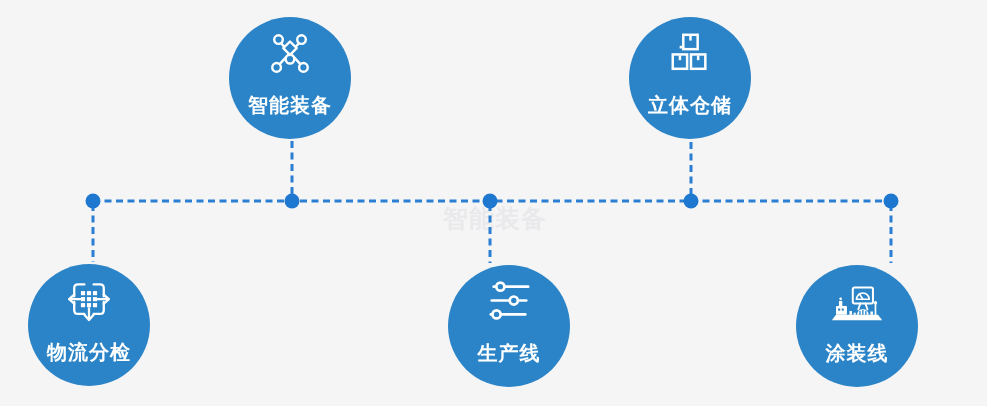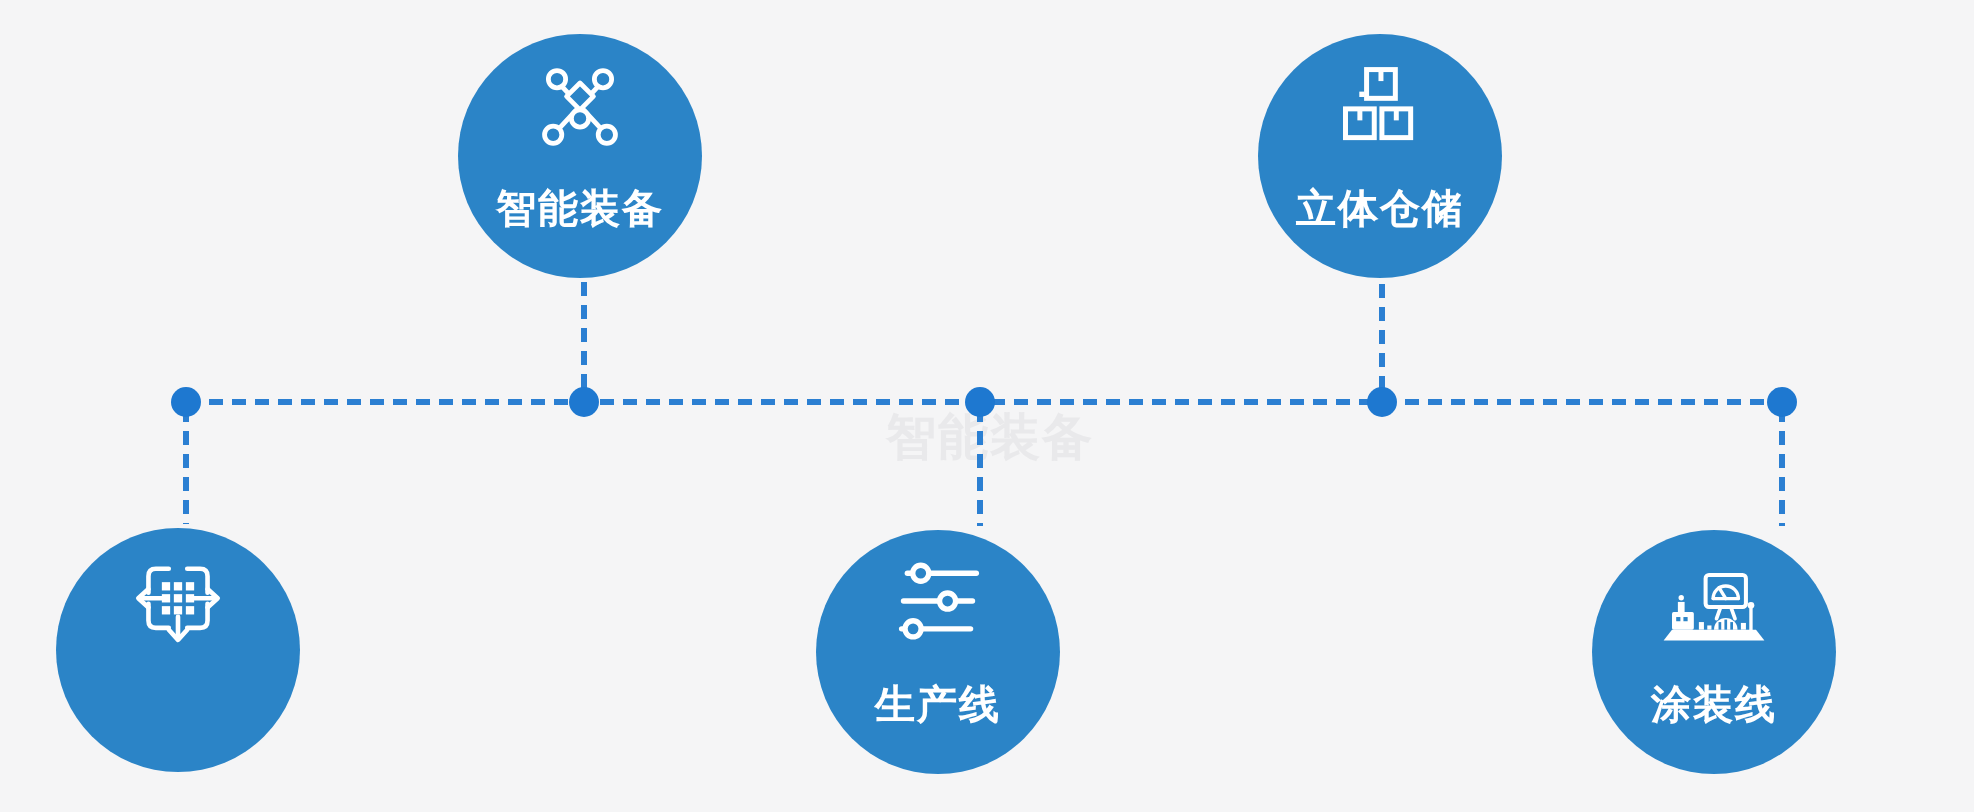--- a/index.html
+++ b/index.html
@@ -56,21 +56,21 @@
     text-align:center;
     color:var(--label-text,#ffffff);
     font-size:20px;font-weight:bold;
     letter-spacing:1px;
     line-height:24px;
     white-space:nowrap;
   }
   .node-smart{left:229px;top:17px;}
   .node-warehouse{left:629px;top:17px;}
   .node-sorting{left:28px;top:264px;}
-  .node-production{left:408px;top:265px;}
+  .node-production{left:448px;top:265px;}
   .node-painting{left:796px;top:265px;}
   
   .stk{stroke:#fff;stroke-width:2.5;fill:none;stroke-linecap:round;stroke-linejoin:round;}
   .stk-sq{stroke:#fff;stroke-width:2.6;fill:none;stroke-linecap:butt;}
   .fw{fill:#fff;stroke:none;}
   .fbg{fill:var(--node-circle,#2b84c7);}
   .stkbg{stroke:var(--node-circle,#2b84c7);fill:none;}
 </style>
 </head>
 <body>
@@ -140,20 +140,21 @@
         <rect class="fw" x="17.25" y="28.25" width="4.5" height="4.5"></rect>
         <rect class="fw" x="23.75" y="28.25" width="4.5" height="4.5"></rect>
         <rect class="fw" x="30.25" y="28.25" width="4.5" height="4.5"></rect>
         <line class="stk" x1="18" y1="24" x2="5" y2="24"></line>
         <polyline class="stk" points="10,19 4.5,24 10,29"></polyline>
         <line class="stk" x1="34" y1="24" x2="47" y2="24"></line>
         <polyline class="stk" points="42,19 47.5,24 42,29"></polyline>
         <line class="stk" x1="26" y1="34" x2="26" y2="46"></line>
         <polyline class="stk" points="21,41 26,46.5 31,41"></polyline>
       </svg>
+      <div class="label">物流分检</div>
     </div>
   </div>
 
   <div class="node node-production">
     <div class="circle">
       <svg class="icon" width="46" height="46" viewBox="0 0 48 48">
         <line class="stk" style="stroke-width:2.8" x1="8" y1="9" x2="44" y2="9"></line>
         <circle class="stk fbg" style="stroke-width:2.8" cx="15" cy="9" r="4.2"></circle>
         <line class="stk" style="stroke-width:2.8" x1="6" y1="23.5" x2="42" y2="23.5"></line>
         <circle class="stk fbg" style="stroke-width:2.8" cx="29" cy="23.5" r="4.2"></circle>

